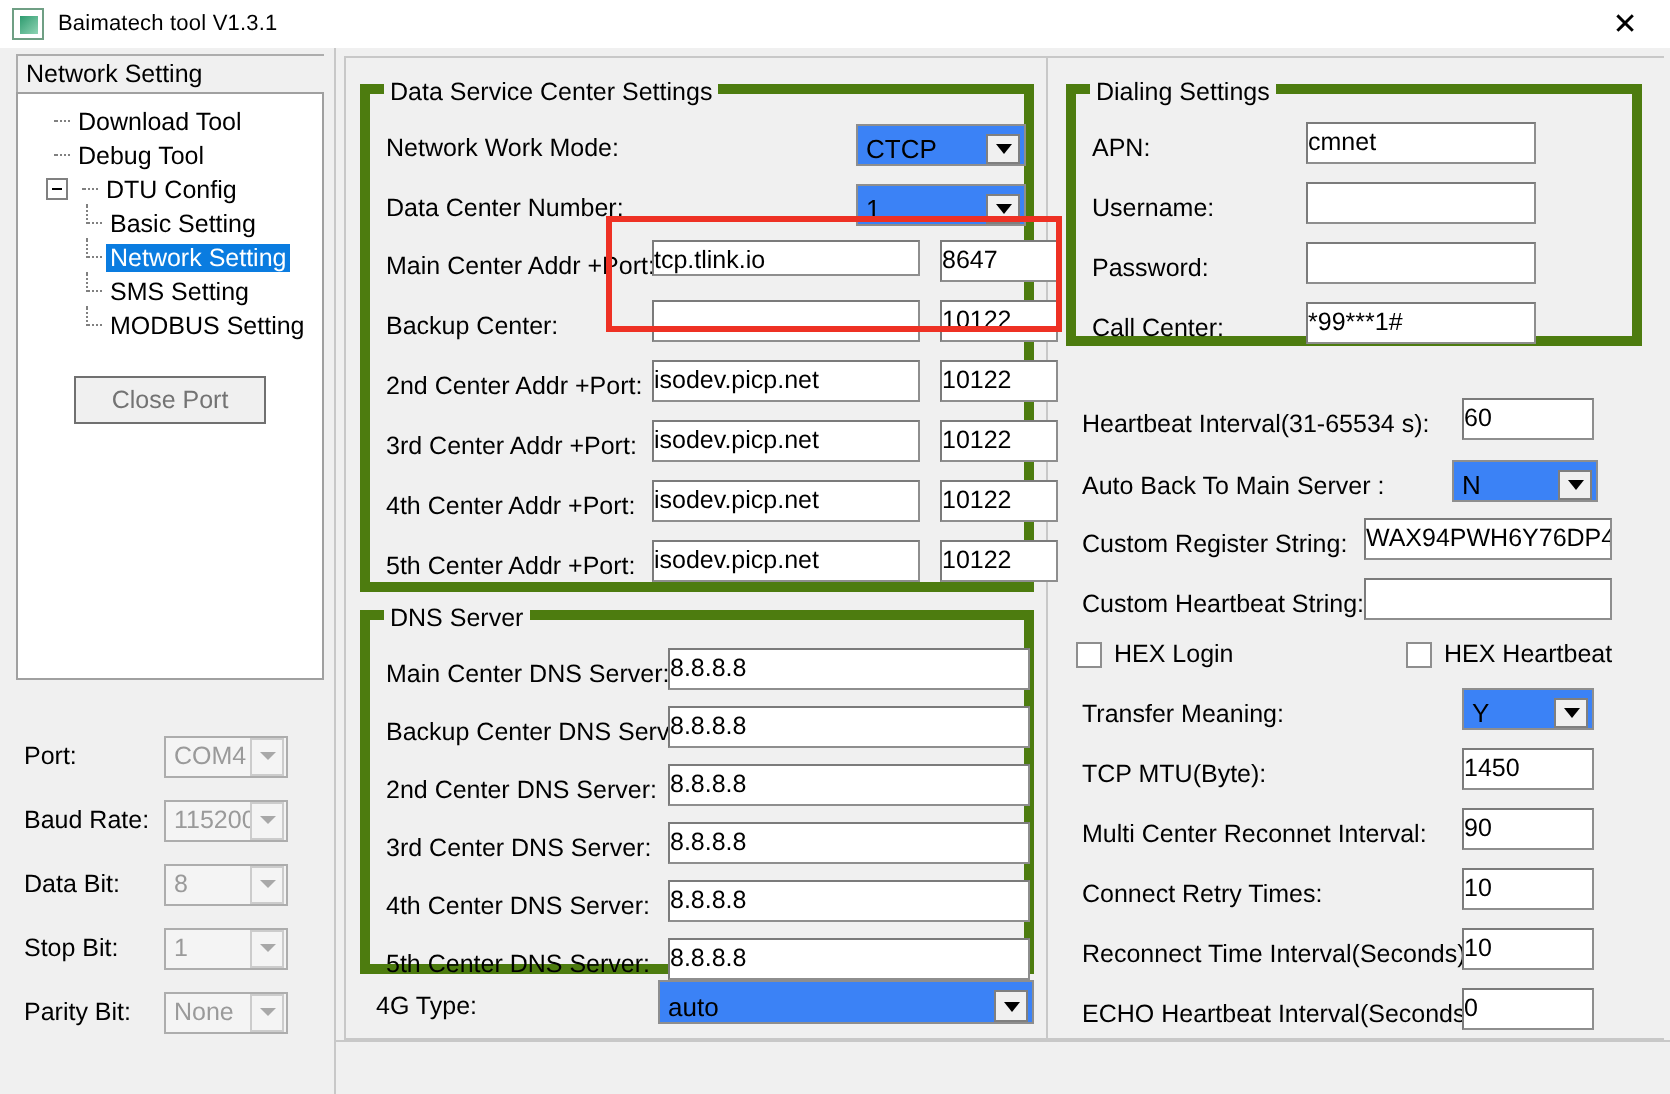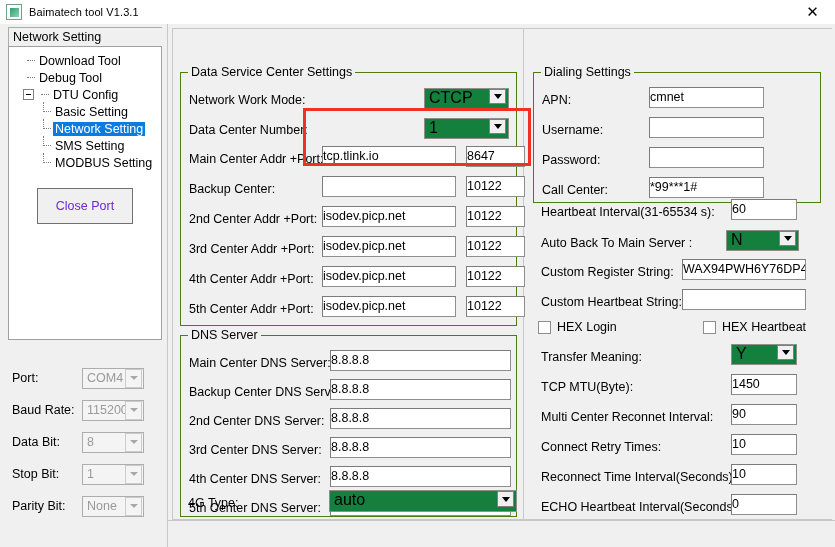--- a/index.html
+++ b/index.html
@@ -92,58 +92,58 @@
   .combo-disabled .arrow {
     width: 17px; height: 19px; margin: 0 1px 0 0; background: #f4f4f4;
     border: 1px solid #cccccc;
     display: flex; align-items: center; justify-content: center;
   }
   .combo-disabled .arrow::after {
     content: ""; border-left: 4px solid transparent; border-right: 4px solid transparent;
     border-top: 4px solid #a8a8a8;
   }
   .close-port-btn {
-    position: absolute; left: 37px; top: 164px; width: 96px; height: 36px;
+    position: absolute; left: 37px; top: 164px; width: 96px; height: 24px;
     background: #f0f0f0; border: 1px solid #707070; font-size: 12.5px;
-    font-family: "Liberation Sans", sans-serif; color: #6d28d9; cursor: pointer;
+    font-family: "Liberation Sans", sans-serif; color: #737373; cursor: pointer;
   }
 
   
   .content {
     position: absolute; left: 167px; top: 24px; width: 668px; height: 523px;
     background: #f0f0f0;
     border-left: 1px solid #c8c8c8;
   }
   .vsep { position: absolute; left: 355px; top: 4px; width: 1px; height: 492px; background: #c8c8c8; }
   .hsep { position: absolute; left: 0px; top: 496px; width: 668px; height: 1px; background: #c8c8c8; }
   .outer-frame {
     position: absolute; left: 4px; top: 4px; width: 660px; height: 492px;
     border: 1px solid #c8c8c8; border-right: none;
   }
 
   
   .group {
-    position: absolute; border: 1px solid #4d7c0f; margin-top: 30px;
+    position: absolute; border: 5px solid #4d7c0f;
   }
   .group > .legend {
     position: absolute; top: -8px; left: 7px; background: #f0f0f0;
     padding: 0 3px; font-size: 12.5px; white-space: nowrap;
   }
 
   .fld-label { position: absolute; font-size: 12.5px; white-space: nowrap; }
 
   .tb {
     position: absolute; background: #ffffff; border: 1px solid #8e8e8e;
     border-top-color: #7b7b7b; border-left-color: #7b7b7b;
     font-size: 12.5px; line-height: 19px; padding-left: 0;
     white-space: nowrap; overflow: hidden; color: #000;
   }
   .cb {
-    position: absolute; background: #15803d; border: 1px solid #8e8e8e;
-    font-size: 16px; display: flex; align-items: flex-start;
+    position: absolute; background: #3b82f6; border: 1px solid #8e8e8e;
+    font-size: 13px; display: flex; align-items: flex-end;
   }
   .cb .val { flex: 1; padding-left: 4px; white-space: nowrap; overflow: hidden; }
   .cb .arrow {
     width: 17px; height: calc(100% - 4px); margin-right: 2px; background: #f0f0f0;
     border: 1px solid #7f7f7f;
     display: flex; align-items: center; justify-content: center;
   }
   .cb .arrow::after {
     content: ""; border-left: 4px solid transparent; border-right: 4px solid transparent;
     border-top: 5px solid #000;

